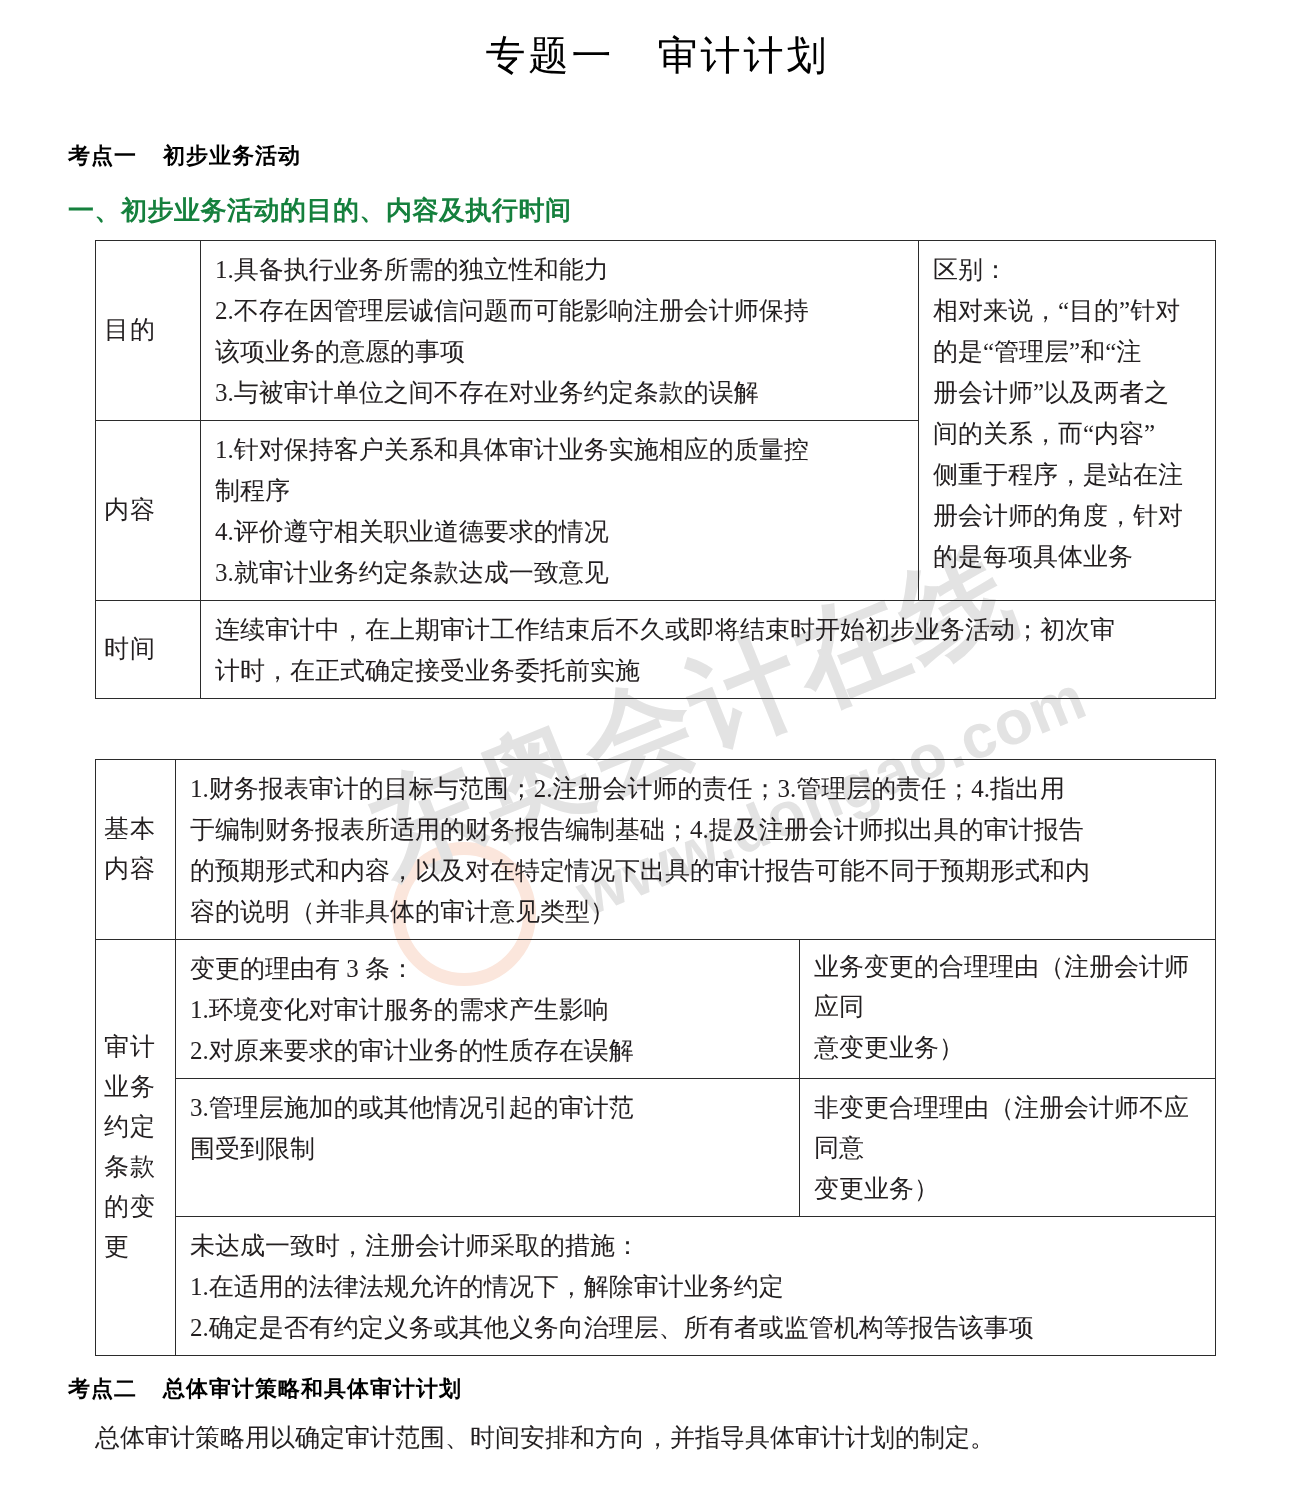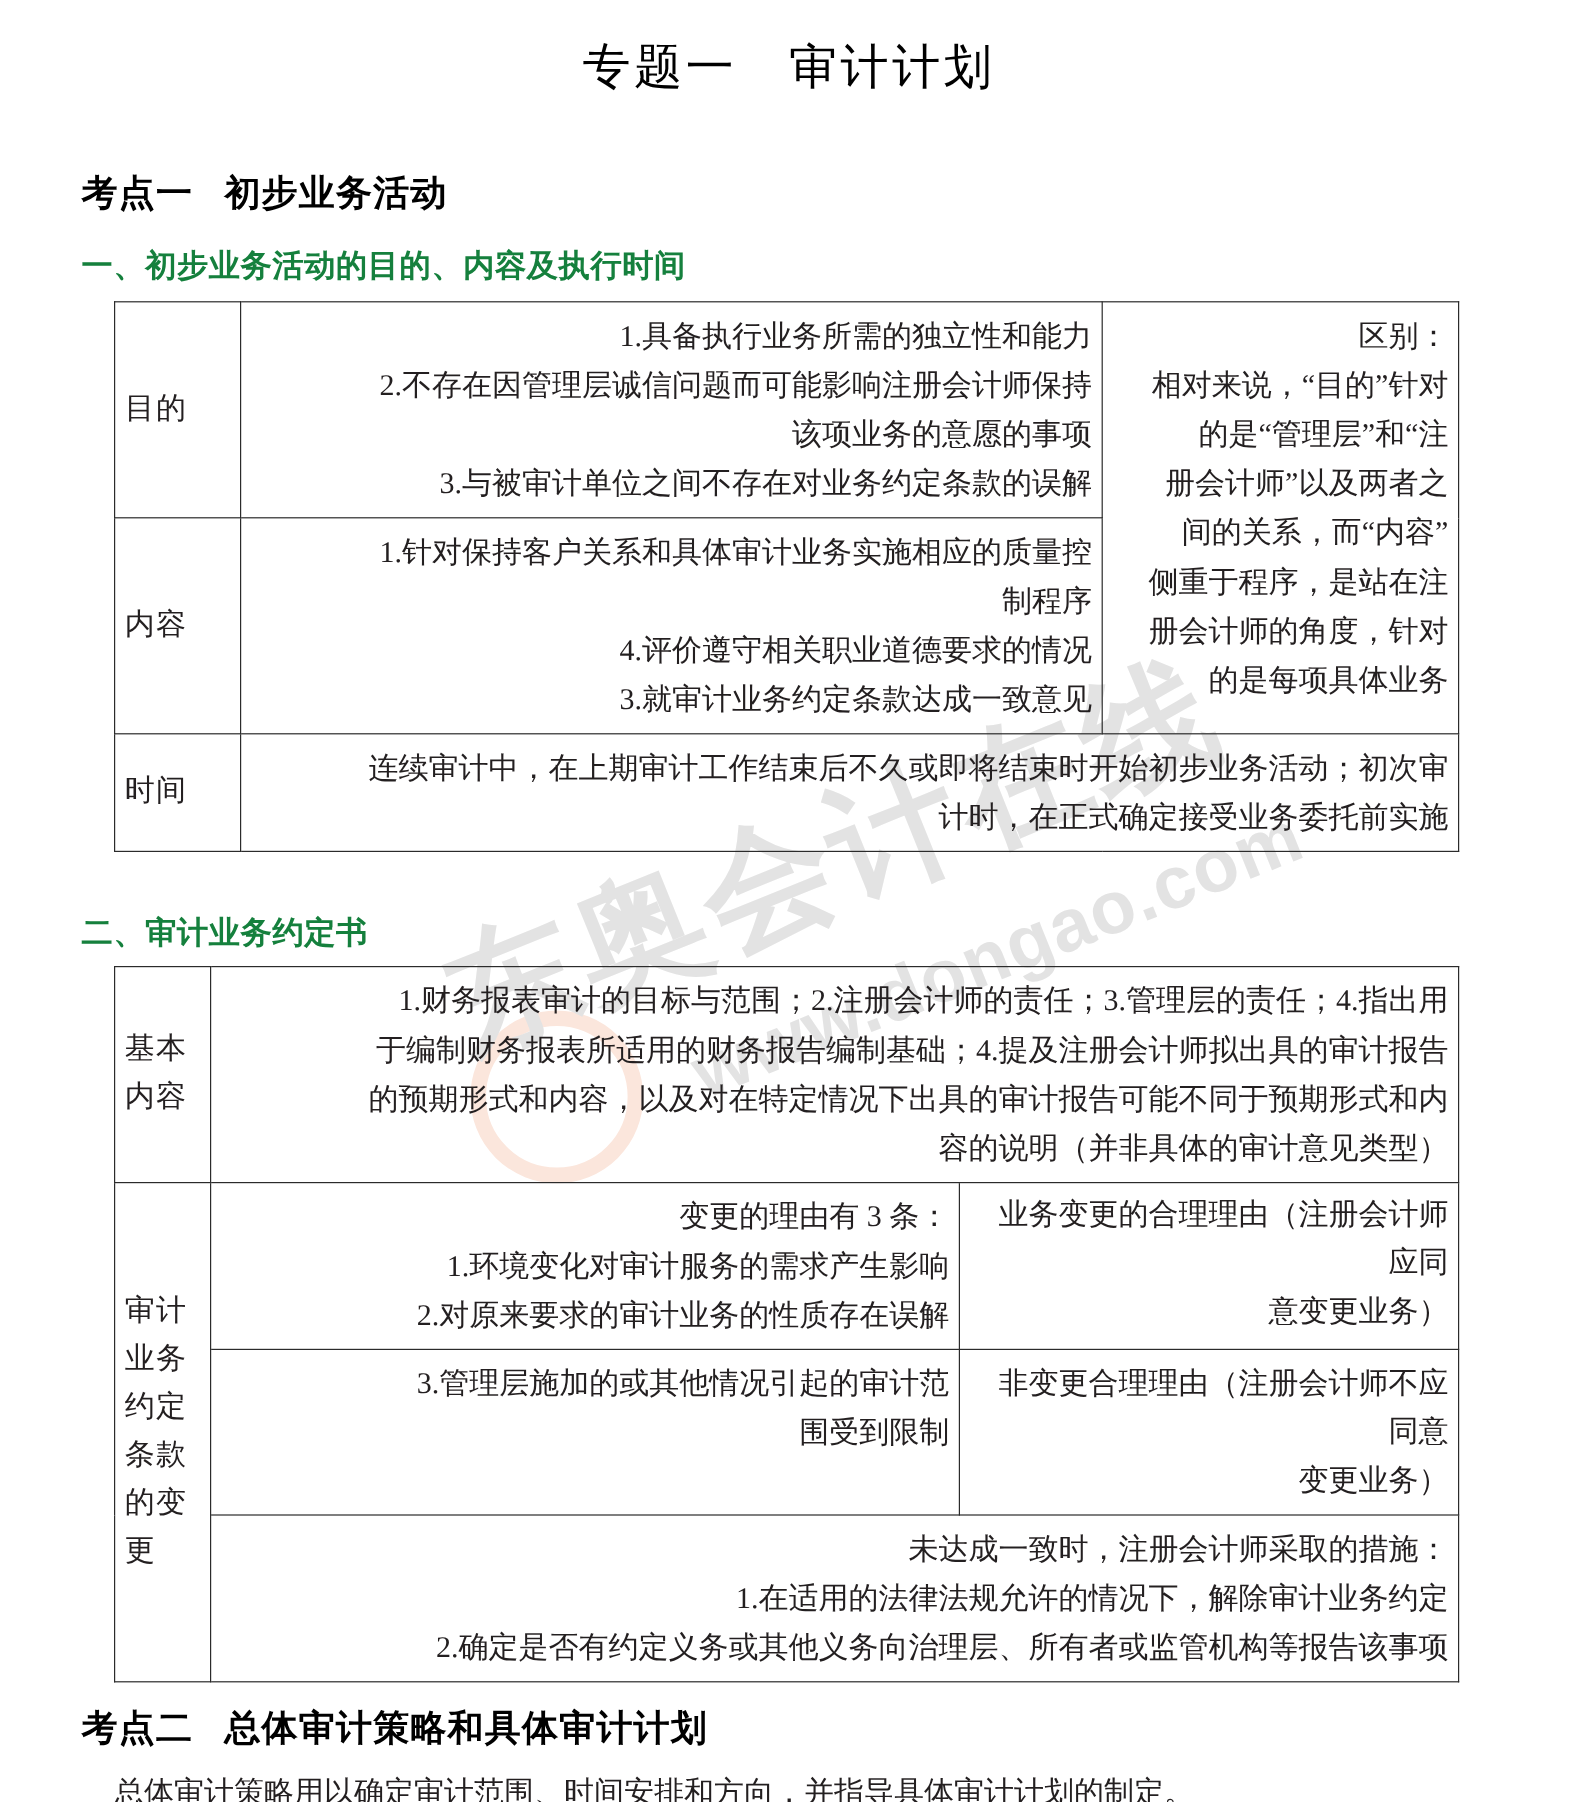--- a/index.html
+++ b/index.html
@@ -72,21 +72,21 @@
     font-weight: normal;
     letter-spacing: 3px;
     margin: 0;
     padding-top: 28px;
     color: #000;
   }
 
   .kaodian {
     font-family: Liberation Serif, serif;
     font-weight: bold;
-    font-size: 30px;
+    font-size: 22px;
     color: #000;
     margin-left: 68px;
     letter-spacing: 1px;
   }
   .kaodian .gap { display:inline-block; width: 26px; }
 
   .subhead {
     font-family: "DejaVu Sans", "Liberation Sans", sans-serif;
     font-weight: bold;
     font-size: 26px;
@@ -105,23 +105,22 @@
   .tbl td {
     border: 1.6px solid #2b2b2b;
     vertical-align: middle;
     padding: 4px 8px 6px 8px;
   }
   .tbl td.label {
     text-align: left;
     letter-spacing: 1px;
   }
   .tbl td.body {
-    padding-left: 26px;
+    padding-left: 14px;
     padding-right: 8px;
-    text-align: right;
   }
   .tbl td.body.top { vertical-align: top; padding-top: 9px; }
   .tbl p { margin: 0 0 1px 0; }
 
   .body-text {
     font-size: 25px;
     line-height: 1.62;
     margin-left: 95px;
     width: 1150px;
   }
@@ -192,21 +191,20 @@
         <td class="body top" colspan="2">
           <p>连续审计中，在上期审计工作结束后不久或即将结束时开始初步业务活动；初次审</p>
           <p>计时，在正式确定接受业务委托前实施</p>
         </td>
       </tr>
     </tbody>
   </table>
 
   <div style="height:50px"></div>
 
-  <div class="subhead">二、审计业务约定书</div>
 
   <div style="height:10px"></div>
 
   <table class="tbl">
     <colgroup>
       <col style="width:80px">
       <col style="width:624px">
       <col style="width:416px">
     </colgroup>
     <tbody>

